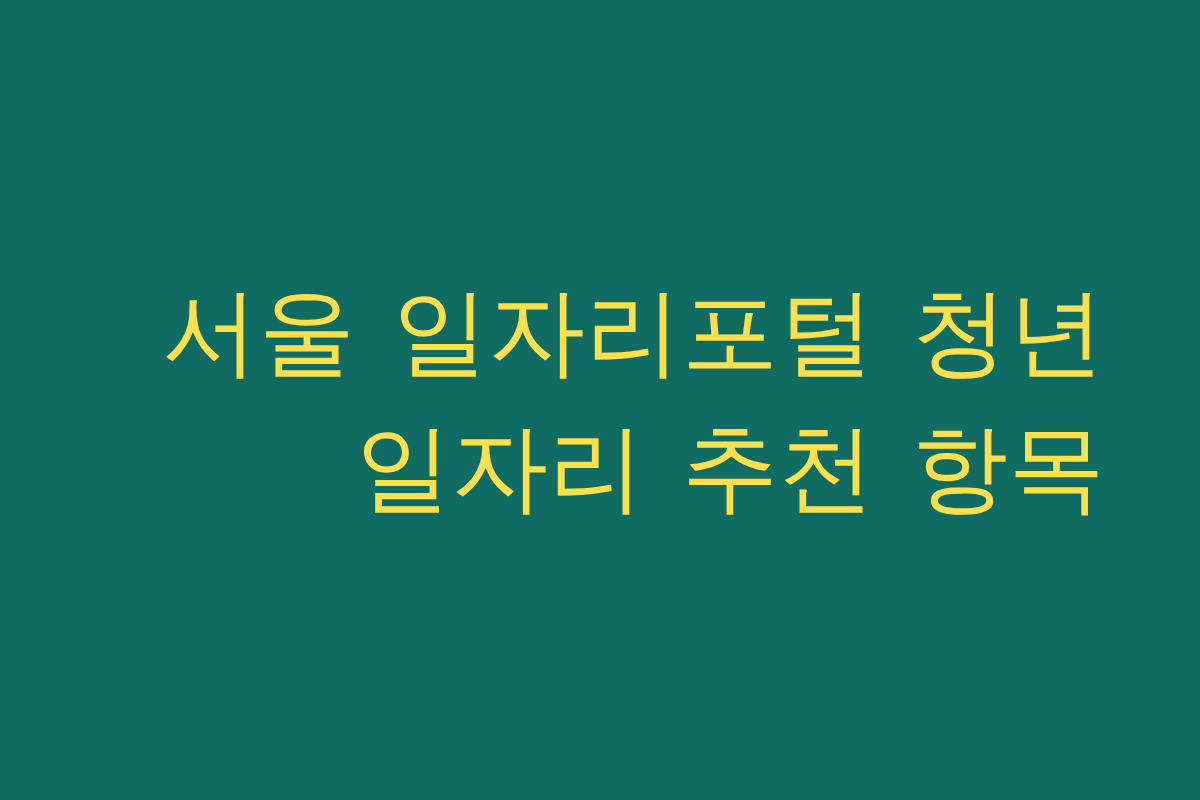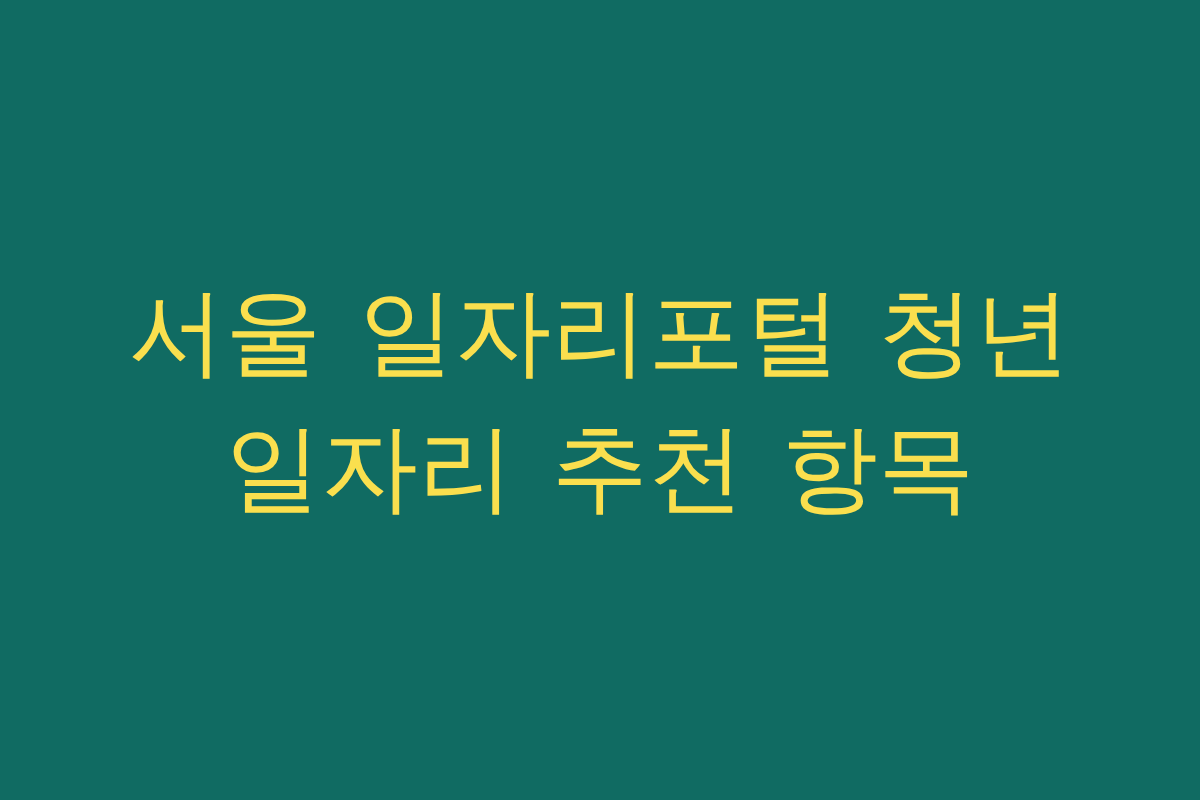--- a/index.html
+++ b/index.html
@@ -23,21 +23,21 @@
     align-items: center;
     justify-content: center;
     background: #106b62;
   }
 
   #banner-text {
     display: block;
     width: 1010px;
     margin: 0;
     padding: 0;
-    text-align: center;
+    text-align: right;
     color: #fadf4e;
     font-family: "DejaVu Sans", "Liberation Sans", sans-serif;
     font-size: 96px;
     font-weight: 400;
     line-height: 1.42;
     letter-spacing: 0.5px;
     word-spacing: 6px;
     white-space: normal;
     word-break: keep-all;
     overflow-wrap: break-word;

